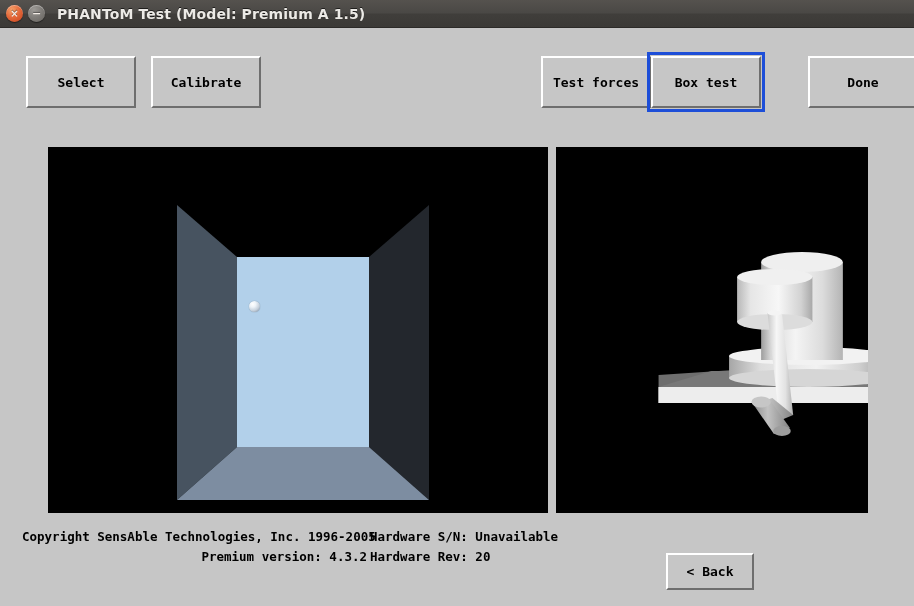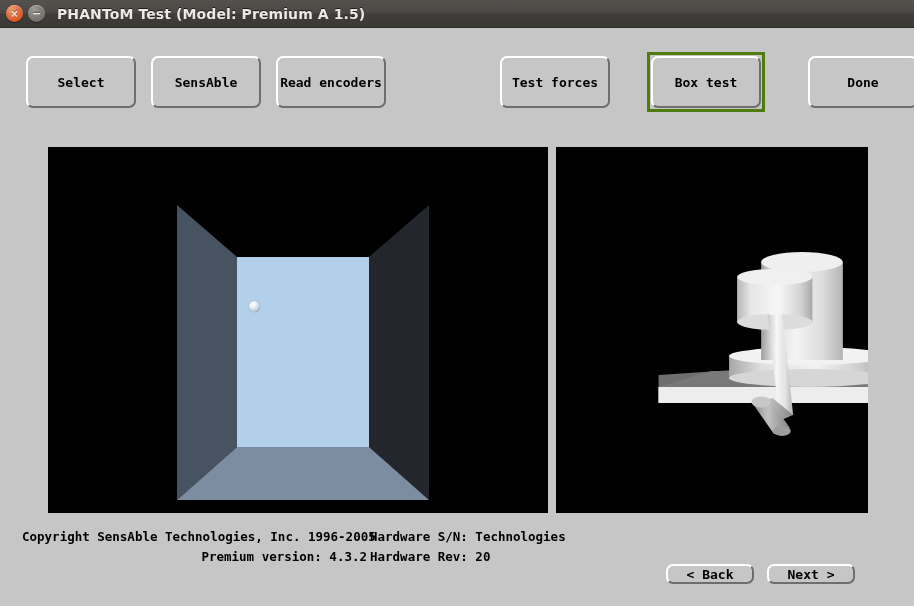--- a/index.html
+++ b/index.html
@@ -96,21 +96,20 @@
     font-size: 13px;
     font-weight: bold;
     color: #000000;
     display: flex;
     align-items: center;
     justify-content: center;
     cursor: pointer;
     user-select: none;
     padding: 0;
     white-space: nowrap;
-    border-radius: 7px;
   }
 
   
   .toolbar {
     position: absolute;
     left: 0; top: 24px;
     width: 914px;
     height: 64px;
   }
   
@@ -120,21 +119,21 @@
     width: 118px;
     height: 60px;
     box-sizing: border-box;
     padding: 4px;
   }
   .tool-slot .btn {
     width: 100%;
     height: 100%;
   }
   .tool-slot.active {
-    border: 3px solid #4d7c0f;
+    border: 3px solid #1d4ed8;
     padding: 1px;
   }
 
   
   .viewport {
     position: absolute;
     background: #000000;
     overflow: hidden;
   }
   #viewport-left {
@@ -199,22 +198,22 @@
     white-space: nowrap;
   }
   .status-col-a { left: 22px; text-align: left; width: 345px; }
   .status-col-a.r2 { text-align: right; }
   .status-col-b { left: 370px; }
 
   
   .nav-btn {
     position: absolute;
     width: 88px;
-    height: 20px;
-    top: 536px;
+    height: 37px;
+    top: 525px;
   }
   #btn-back { left: 666px; }
   #btn-next { left: 767px; }
 </style>
 </head>
 <body>
 
 <div class="app-window">
 
   <div class="titlebar">
@@ -228,26 +227,23 @@
   </div>
 
   <div class="client">
 
     <div class="toolbar">
 
       <div class="tool-slot" style="left:22px;">
         <div class="btn">Select</div>
       </div>
       <div class="tool-slot" style="left:147px;">
-        <div class="btn">SensAble</div>
-      </div>
-      <div class="tool-slot" style="left:272px;">
-        <div class="btn">Read encoders</div>
-      </div>
-      <div class="tool-slot" style="left:496px;text-align:right;">
+        <div class="btn">Calibrate</div>
+      </div>
+      <div class="tool-slot" style="left:537px;text-align:right;">
         <div class="btn">Test forces</div>
       </div>
       <div class="tool-slot active" style="left:647px;">
         <div class="btn">Box test</div>
       </div>
       <div class="tool-slot" style="left:804px;">
         <div class="btn">Done</div>
       </div>
 
     </div>
@@ -330,21 +326,20 @@
           <polygon points="123,257 133,252 146,281 136,287" fill="url(#gTip)"></polygon>
           <ellipse cx="128" cy="255" rx="6" ry="5.5" fill="#c6c6c6"></ellipse>
           <ellipse cx="141" cy="284" rx="5.5" ry="5" fill="#9d9d9d"></ellipse>
         </svg>
       </div>
     </div>
 
     <div class="status">
       <div class="status-row status-col-a" style="top:2px;">Copyright SensAble Technologies, Inc. 1996-2005</div>
       <div class="status-row status-col-a r2" style="top:22px;">Premium version: 4.3.2</div>
-      <div class="status-row status-col-b" style="top:2px;">Hardware S/N: Technologies</div>
+      <div class="status-row status-col-b" style="top:2px;">Hardware S/N: Unavailable</div>
       <div class="status-row status-col-b" style="top:22px;">Hardware Rev: 20</div>
     </div>
 
     <div class="btn nav-btn" id="btn-back">&lt; Back</div>
-    <div class="btn nav-btn" id="btn-next">Next &gt;</div>
 
   </div>
 </div>
 
 </body></html>

